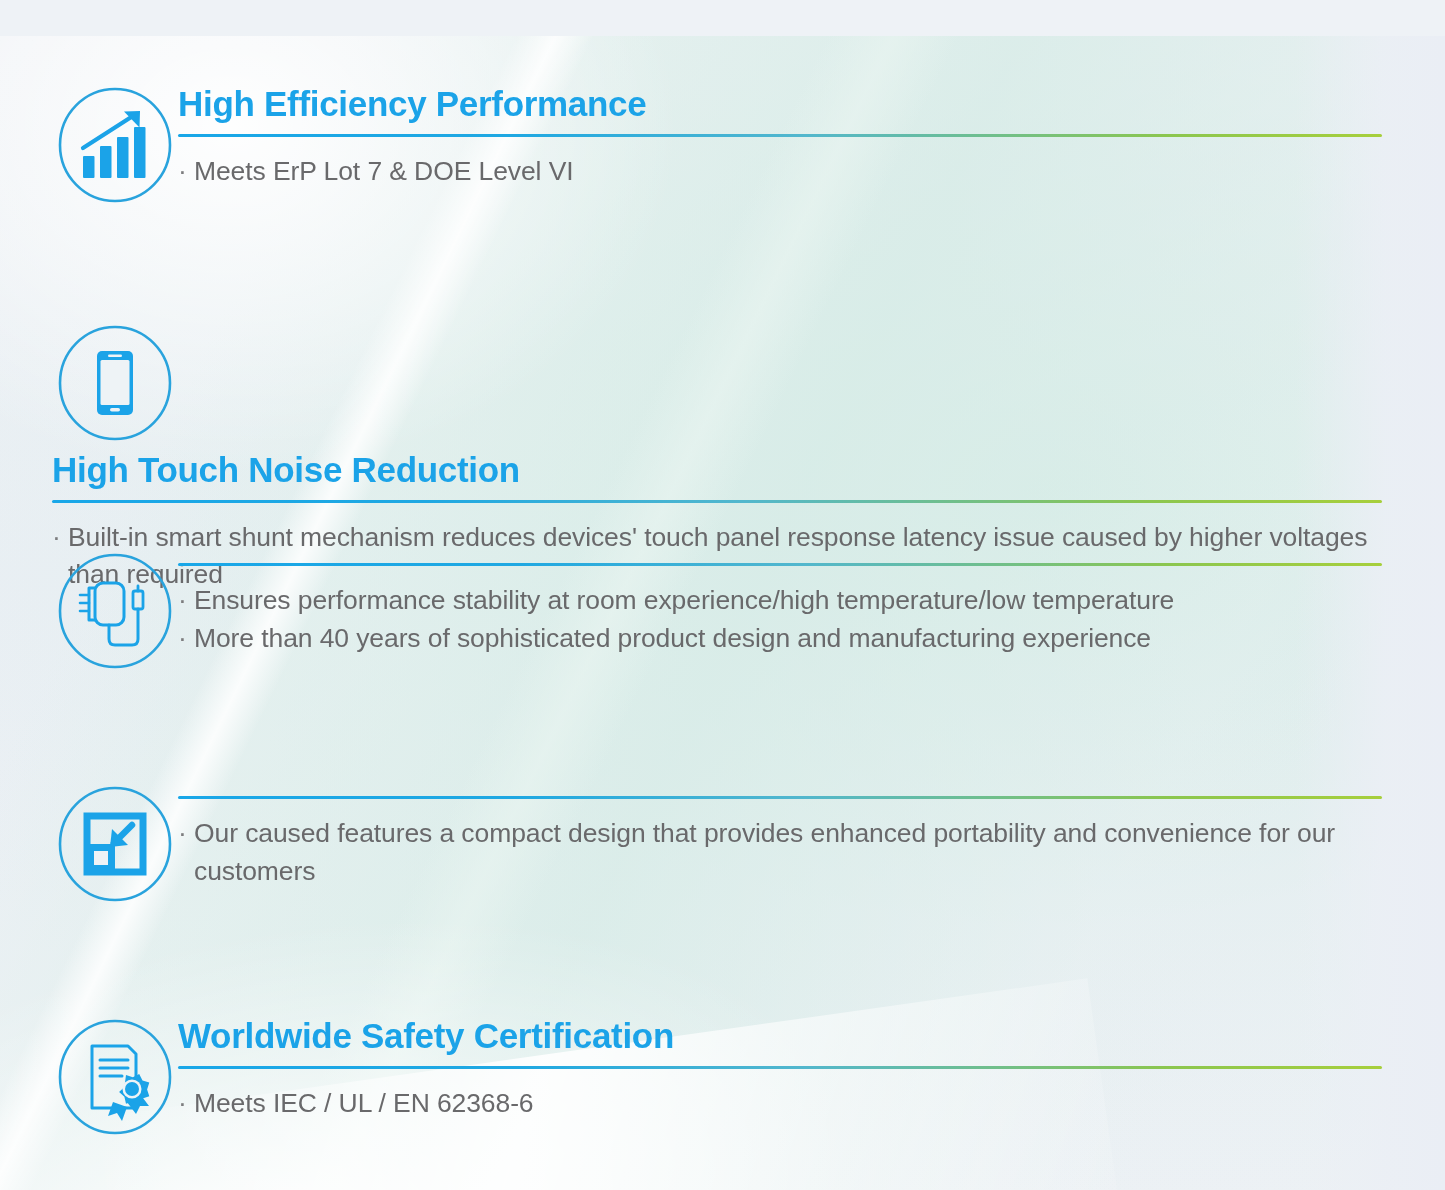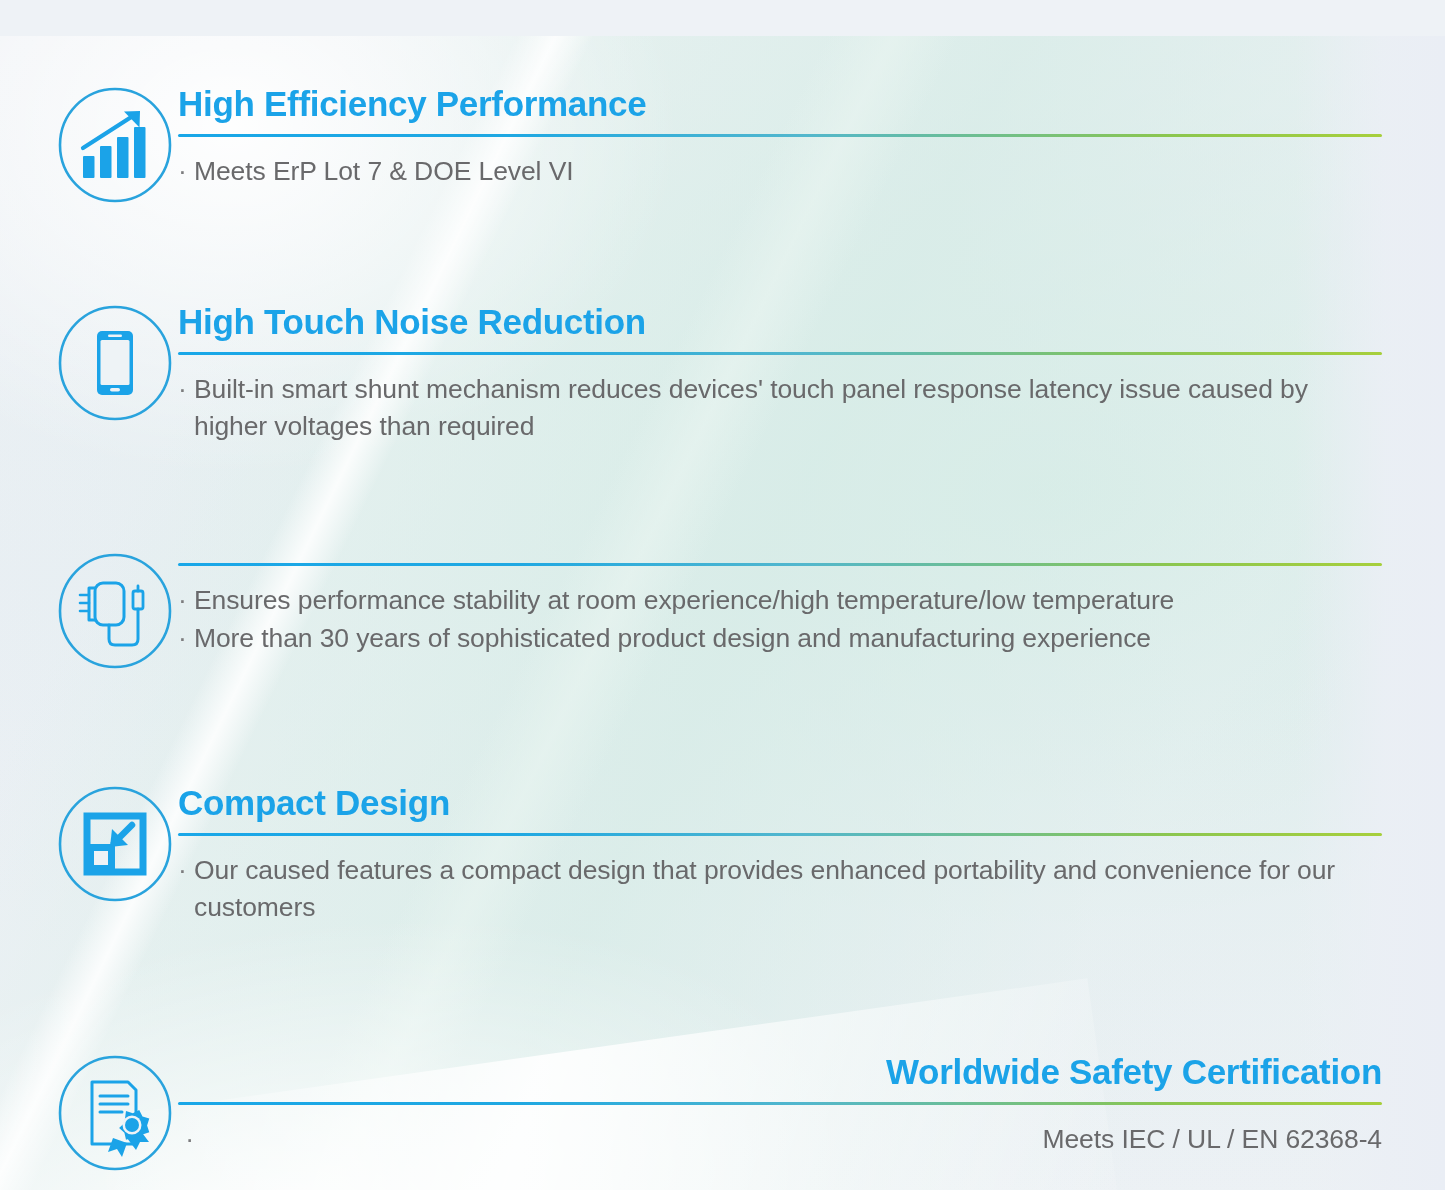--- a/index.html
+++ b/index.html
@@ -158,24 +158,24 @@
     font-size: 26.5px;
     line-height: 1.42;
   }
   .bullet-text {
     flex: 1 1 auto;
   }
   .bullets-first { margin-top: 16px; }
 
   
   #feature-0 { left: 52px; top: 48px;  width: 1330px; }
-  #feature-1 { left: 52px; top: 266px; width: 1330px; }
+  #feature-1 { left: 52px; top: 286px; width: 1330px; flex-direction: column; }
   #feature-2 { left: 52px; top: 514px; width: 1330px; }
   #feature-3 { left: 52px; top: 747px; width: 1330px; }
-  #feature-4 { left: 52px; top: 1016px; width: 1330px; text-align: right; }
+  #feature-4 { left: 52px; top: 980px; width: 1330px; }
 </style>
 </head>
 <body>
 
 <div class="page">
 
   <div class="bg-wash-green"></div>
   <div class="bg-band band-a"></div>
   <div class="bg-band band-b"></div>
   <div class="bg-band band-c"></div>
@@ -248,39 +248,38 @@
       </div>
       <div class="text-col">
         <div class="divider"></div>
         <ul class="bullets bullets-first">
           <li class="bullet">
             <span class="bullet-mark">·</span>
             <span class="bullet-text">Ensures performance stability at room experience/high temperature/low temperature</span>
           </li>
           <li class="bullet">
             <span class="bullet-mark">·</span>
-            <span class="bullet-text">More than 30 years of sophisticated product  design and manufacturing experience</span>
+            <span class="bullet-text">More than 40 years of sophisticated product  design and manufacturing experience</span>
           </li>
         </ul>
       </div>
     </div>
 
     <div class="feature" id="feature-3">
       <div class="icon-wrap">
         <svg class="icon-circle" viewBox="0 0 118 118">
           <ellipse cx="59" cy="59" rx="55" ry="56" fill="none" stroke="#29a3dd" stroke-width="2.6"></ellipse>
           <path d="M31 31 L87 31 L87 87 L31 87 Z" fill="none" stroke="#1ba3e8" stroke-width="7"></path>
           <rect x="31" y="59" width="28" height="28" fill="#eef3f6"></rect>
           <rect x="34.5" y="62.5" width="21" height="21" fill="none" stroke="#1ba3e8" stroke-width="7"></rect>
           <path d="M76 40 L58 58" fill="none" stroke="#1ba3e8" stroke-width="6.5" stroke-linecap="round"></path>
           <path d="M54 62 L56 44 L72 60 Z" fill="#1ba3e8"></path>
         </svg>
       </div>
       <div class="text-col">
-        <h2 class="feature-title">Compact Design</h2>
         <div class="divider"></div>
         <ul class="bullets bullets-first">
           <li class="bullet">
             <span class="bullet-mark">·</span>
             <span class="bullet-text">Our caused features a compact design that provides enhanced portability and convenience for our customers</span>
           </li>
         </ul>
       </div>
     </div>
 
@@ -296,20 +295,20 @@
           <circle cx="76" cy="71" r="9.5" fill="#eef3f6"></circle>
           <circle cx="76" cy="71" r="7" fill="#1ba3e8"></circle>
         </svg>
       </div>
       <div class="text-col">
         <h2 class="feature-title">Worldwide Safety Certification</h2>
         <div class="divider"></div>
         <ul class="bullets bullets-first">
           <li class="bullet">
             <span class="bullet-mark">·</span>
-            <span class="bullet-text">Meets IEC / UL / EN 62368-4</span>
+            <span class="bullet-text">Meets IEC / UL / EN 62368-6</span>
           </li>
         </ul>
       </div>
     </div>
 
   </div>
 </div>
 
 </body></html>

